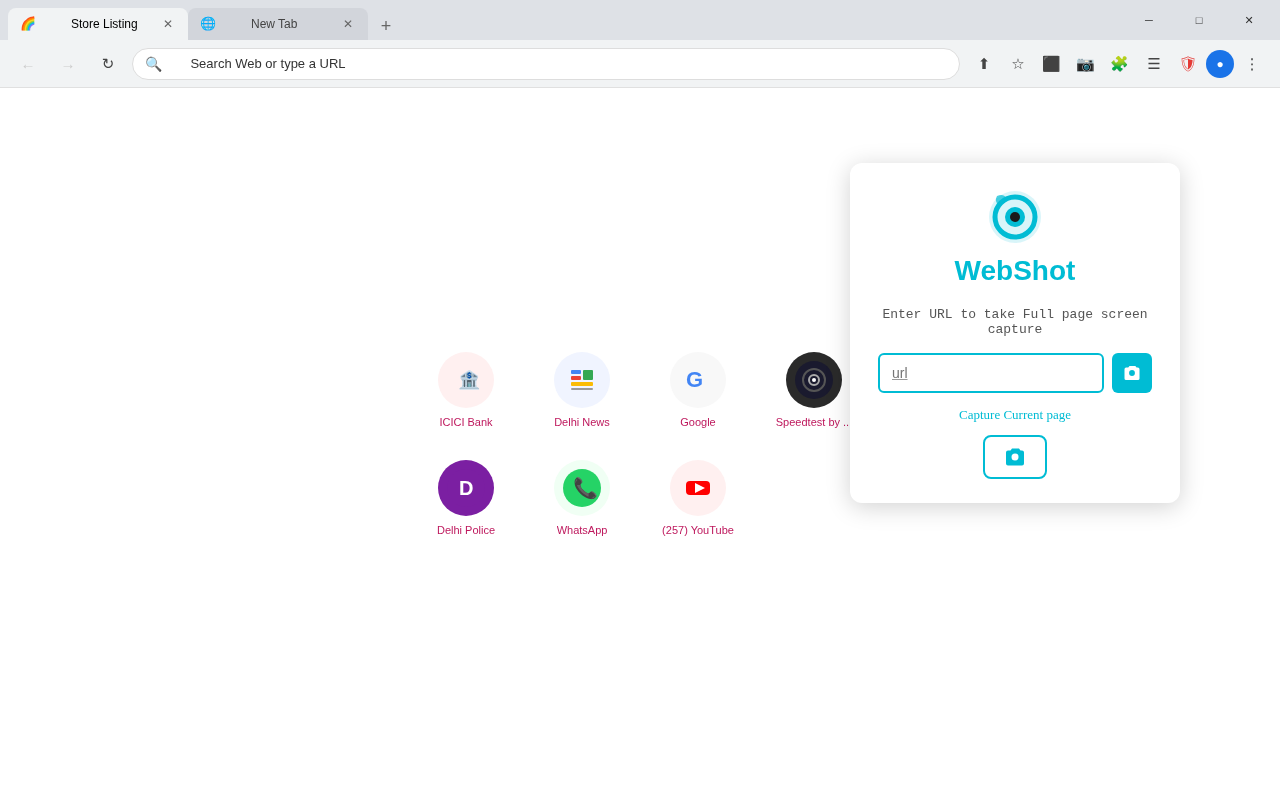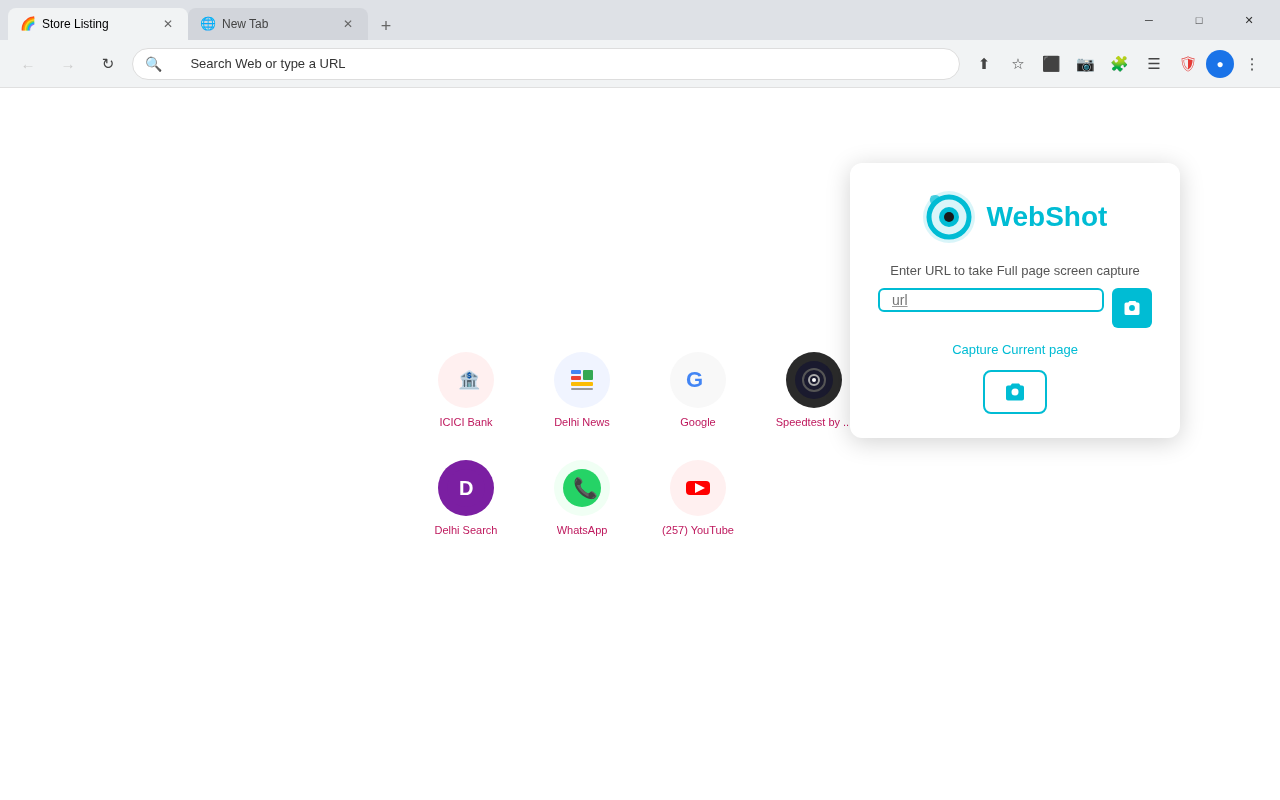--- a/index.html
+++ b/index.html
@@ -8,21 +8,21 @@
     
     .chrome-window { width: 1280px; height: 800px; display: flex; flex-direction: column; }
 
     
     .title-bar { background: #dee1e6; height: 40px; display: flex; align-items: center; padding: 0 8px; }
     .tabs-area { display: flex; align-items: flex-end; flex: 1; height: 100%; }
     .tab { display: flex; align-items: center; height: 32px; padding: 0 12px; border-radius: 8px 8px 0 0; font-size: 13px; max-width: 240px; min-width: 180px; position: relative; cursor: pointer; gap: 6px; }
     .tab.active { background: #f1f3f4; }
     .tab.inactive { background: #d2d5db; color: #444; }
     .tab-favicon { width: 16px; height: 16px; border-radius: 50%; }
-    .tab-title { flex: 1; white-space: nowrap; overflow: hidden; text-overflow: ellipsis; font-size: 12px; }
+    .tab-title { flex: 1; white-space: nowrap; overflow: hidden; text-overflow: ellipsis; font-size: 12px; margin-left: 29px; }
     .tab-close { width: 16px; height: 16px; border-radius: 50%; display: flex; align-items: center; justify-content: center; font-size: 12px; color: #666; cursor: pointer; }
     .new-tab-btn { width: 28px; height: 28px; border-radius: 50%; display: flex; align-items: center; justify-content: center; font-size: 18px; color: #666; cursor: pointer; margin-left: 4px; }
     .window-controls { display: flex; align-items: center; gap: 4px; margin-left: auto; }
     .win-btn { width: 46px; height: 28px; display: flex; align-items: center; justify-content: center; cursor: pointer; font-size: 11px; color: #333; border-radius: 4px; }
 
     
     .toolbar { background: #f1f3f4; height: 48px; display: flex; align-items: center; padding: 0 12px; gap: 8px; border-bottom: 1px solid #e0e0e0; }
     .nav-btn { width: 32px; height: 32px; border-radius: 50%; display: flex; align-items: center; justify-content: center; cursor: pointer; font-size: 15px; color: #444; }
     .nav-btn.disabled { color: #ccc; cursor: default; }
     .address-bar { flex: 1; height: 32px; background: white; border-radius: 16px; display: flex; align-items: center; padding: 0 12px; gap: 8px; border: 1px solid #ddd; }
@@ -39,29 +39,29 @@
     .new-tab-page { width: 100%; height: 100%; background: white; display: flex; align-items: center; justify-content: center; }
 
     
     .shortcuts-area { position: absolute; top: 50%; left: 50%; transform: translate(-50%, -50%); display: grid; grid-template-columns: repeat(4, 100px); gap: 16px; }
     .shortcut { display: flex; flex-direction: column; align-items: center; gap: 8px; cursor: pointer; padding: 8px; border-radius: 8px; }
     .shortcut-icon-circle { width: 56px; height: 56px; border-radius: 50%; background: #f1f3f4; display: flex; align-items: center; justify-content: center; font-size: 28px; }
     .shortcut-label { font-size: 11px; color: #be185d; text-align: left; max-width: 90px; overflow: hidden; text-overflow: ellipsis; white-space: nowrap; }
 
     
     .webshot-popup { position: absolute; top: 75px; right: 100px; width: 330px; background: white; border-radius: 12px; box-shadow: 0 4px 24px rgba(0,0,0,0.18); padding: 28px 28px 24px 28px; z-index: 100; }
-    .webshot-header { display: flex; align-items: center; gap: 12px; margin-bottom: 20px; justify-content: center; }
+    .webshot-header { display: flex; align-items: center; gap: 12px; margin-bottom: 20px; justify-content: center; flex-direction: column; }
     .webshot-logo-icon { width: 52px; height: 52px; }
     .webshot-title { font-size: 28px; font-weight: 600; color: #2d2d2d; }
     .webshot-title span { color: #00bcd4; }
-    .webshot-subtitle { text-align: center; font-size: 13px; color: #555; margin-bottom: 10px; }
+    .webshot-subtitle { text-align: center; font-size: 13px; color: #555; margin-bottom: 16px; font-family: Liberation Mono, monospace; }
     .webshot-input-row { display: flex; gap: 8px; margin-bottom: 12px; }
-    .webshot-url-input { flex: 1; height: 24px; border: 2px solid #00bcd4; border-radius: 6px; padding: 0 12px; font-size: 14px; color: #999; outline: none; text-decoration: underline; }
+    .webshot-url-input { flex: 1; height: 40px; border: 2px solid #00bcd4; border-radius: 6px; padding: 0 12px; font-size: 14px; color: #999; outline: none; text-decoration: underline; }
     .webshot-capture-btn { width: 40px; height: 40px; background: #00bcd4; border-radius: 6px; display: flex; align-items: center; justify-content: center; cursor: pointer; border: none; }
-    .capture-current-row { text-align: center; margin-bottom: 12px; }
+    .capture-current-row { text-align: center; margin-bottom: 12px; font-family: Liberation Serif, serif; }
     .capture-current-link { color: #00bcd4; font-size: 13px; cursor: pointer; text-decoration: none; }
     .capture-page-btn-row { display: flex; justify-content: center; }
     .capture-page-btn { width: 64px; height: 44px; background: white; border: 2px solid #00bcd4; border-radius: 8px; display: flex; align-items: center; justify-content: center; cursor: pointer; }
 
     
     .icon-icici { background: #fff0f0; }
     .icon-google-news { background: #f0f4ff; }
     .icon-google { background: #f8f8f8; }
     .icon-speedtest { background: #2a2a2a; }
     .icon-delhi-police { background: #7b1fa2; }
@@ -169,21 +169,21 @@
           <span class="shortcut-label">Speedtest by ...</span>
         </div>
 
         <div class="shortcut">
           <div class="shortcut-icon-circle icon-delhi-police">
             <svg width="40" height="40" viewBox="0 0 40 40">
               <circle cx="20" cy="20" r="19" fill="#7b1fa2"></circle>
               <text x="13" y="27" font-size="20" font-weight="bold" font-family="Arial" fill="white">D</text>
             </svg>
           </div>
-          <span class="shortcut-label">Delhi Search</span>
+          <span class="shortcut-label">Delhi Police</span>
         </div>
         <div class="shortcut">
           <div class="shortcut-icon-circle icon-whatsapp">
             <svg width="40" height="40" viewBox="0 0 40 40">
               <circle cx="20" cy="20" r="19" fill="#25d366"></circle>
               <text x="11" y="27" font-size="20" fill="white">📞</text>
             </svg>
           </div>
           <span class="shortcut-label">WhatsApp</span>
         </div>

